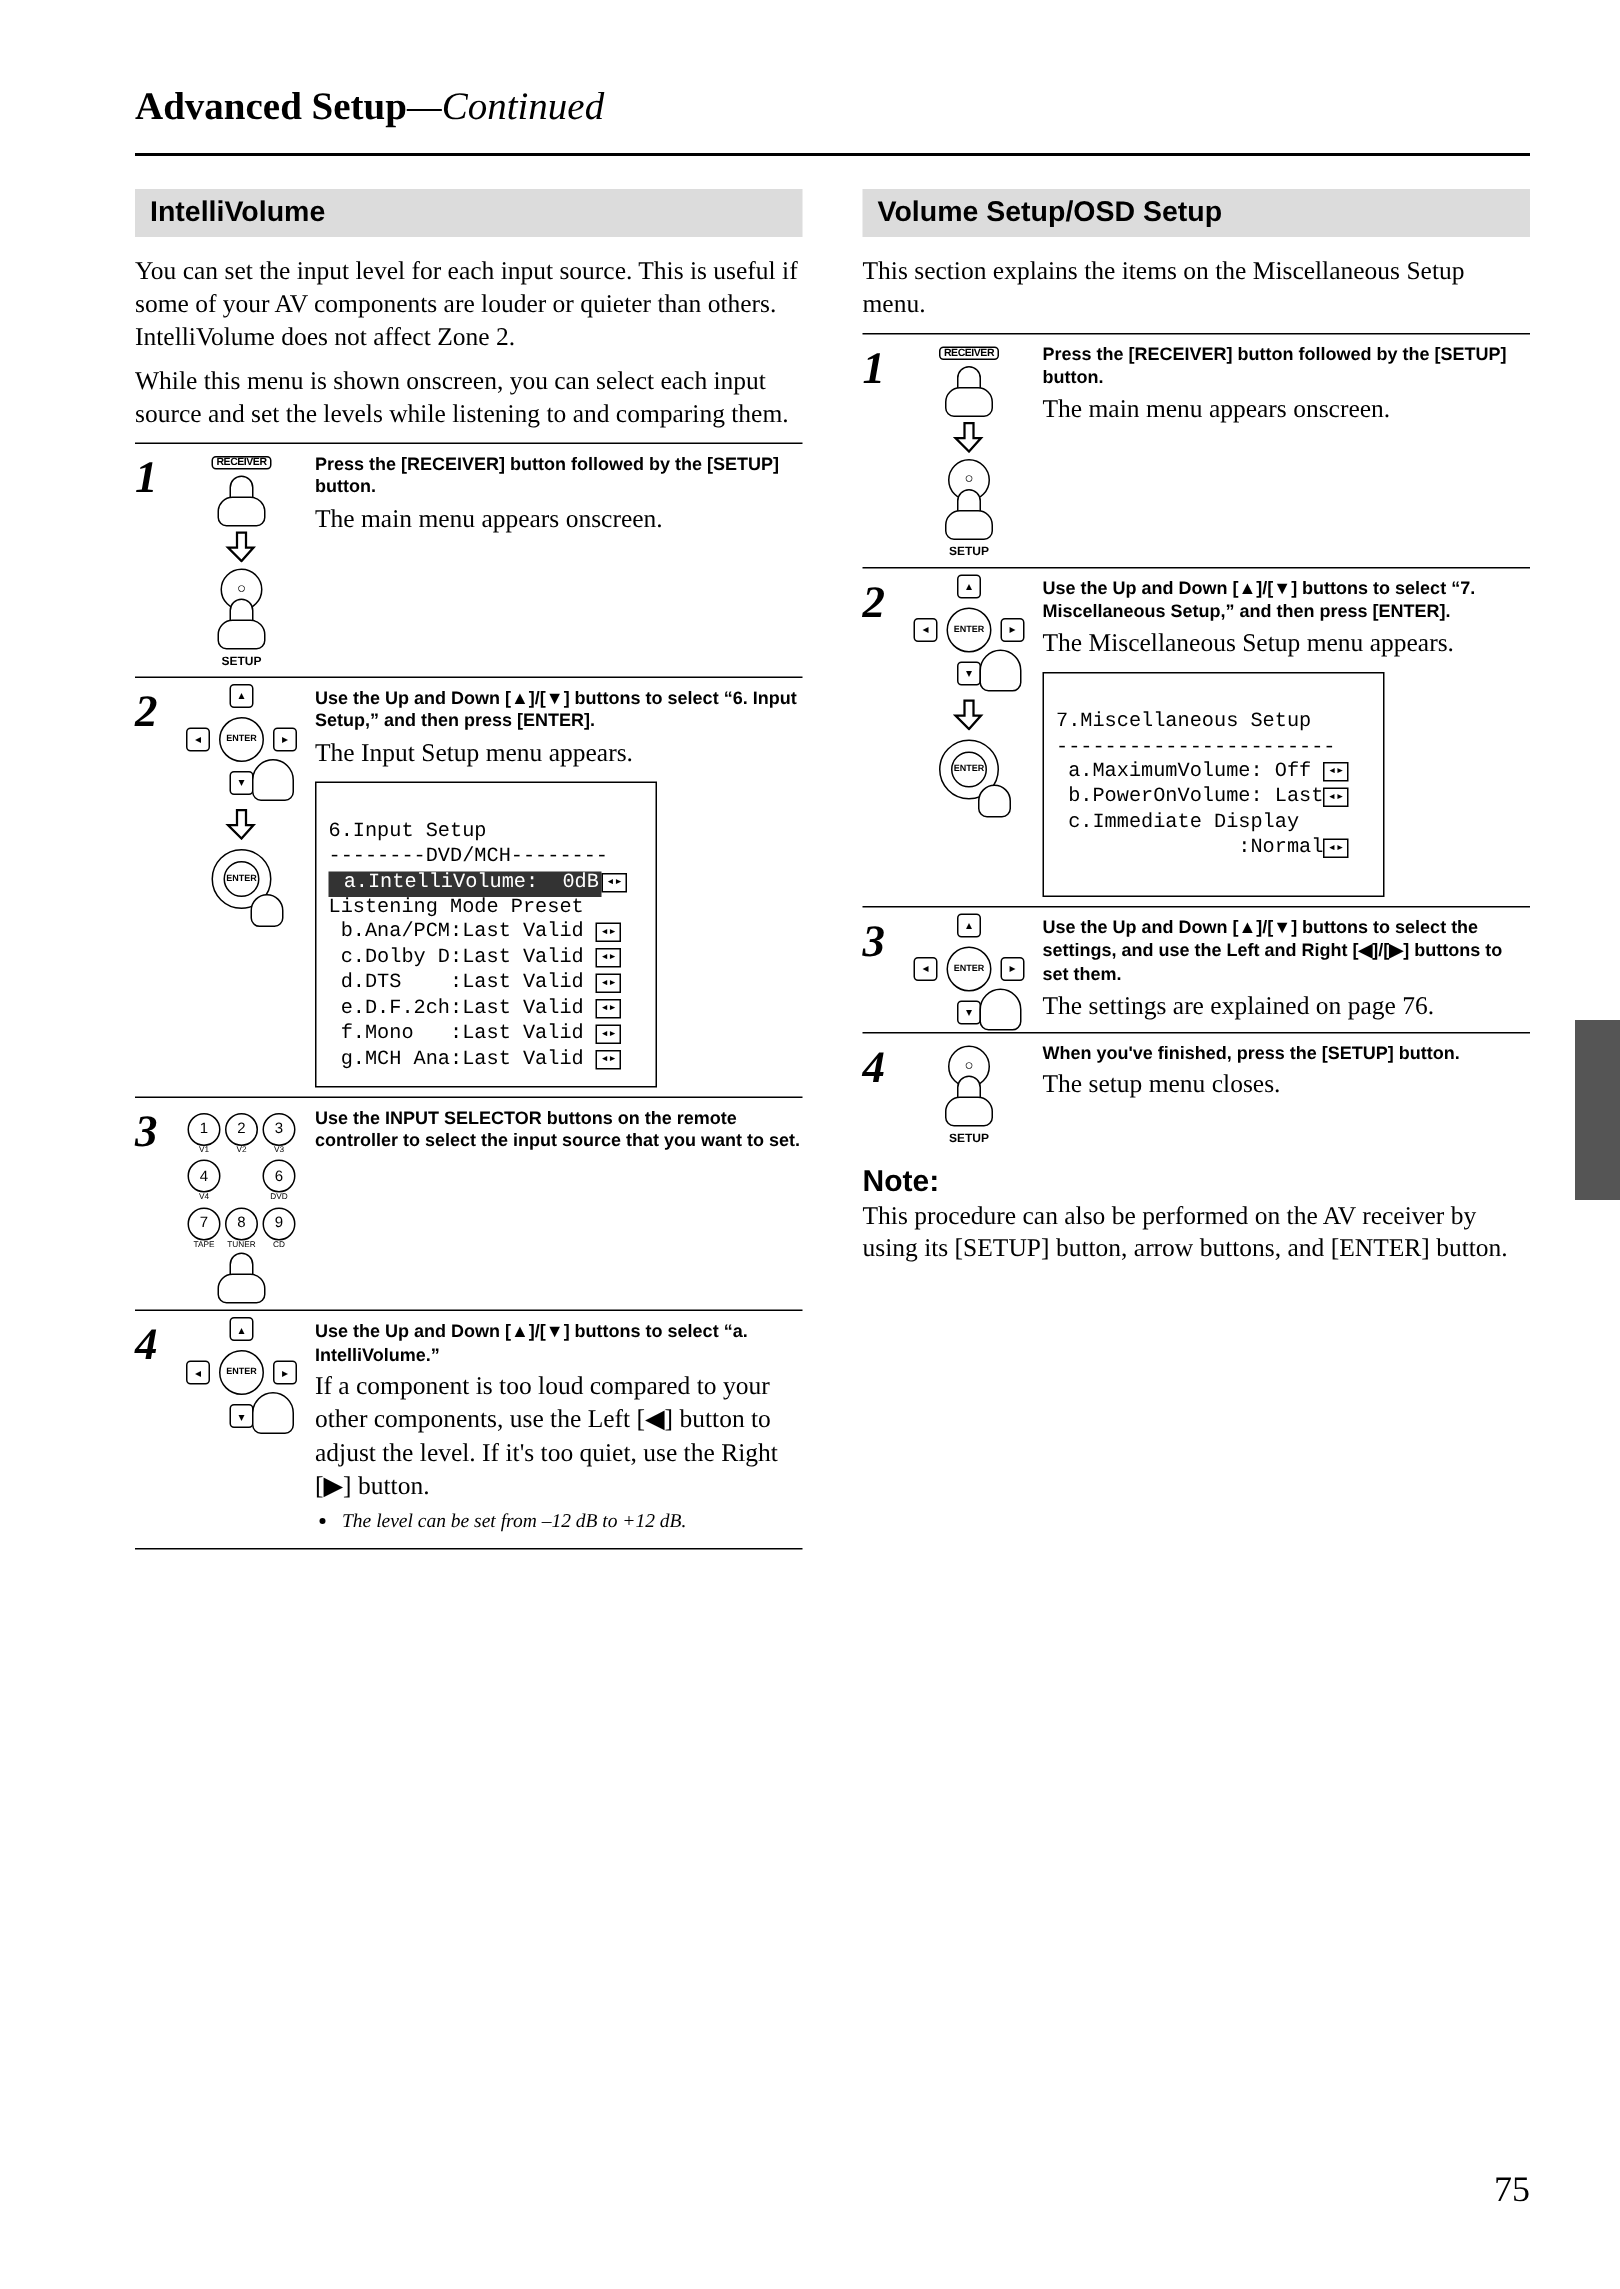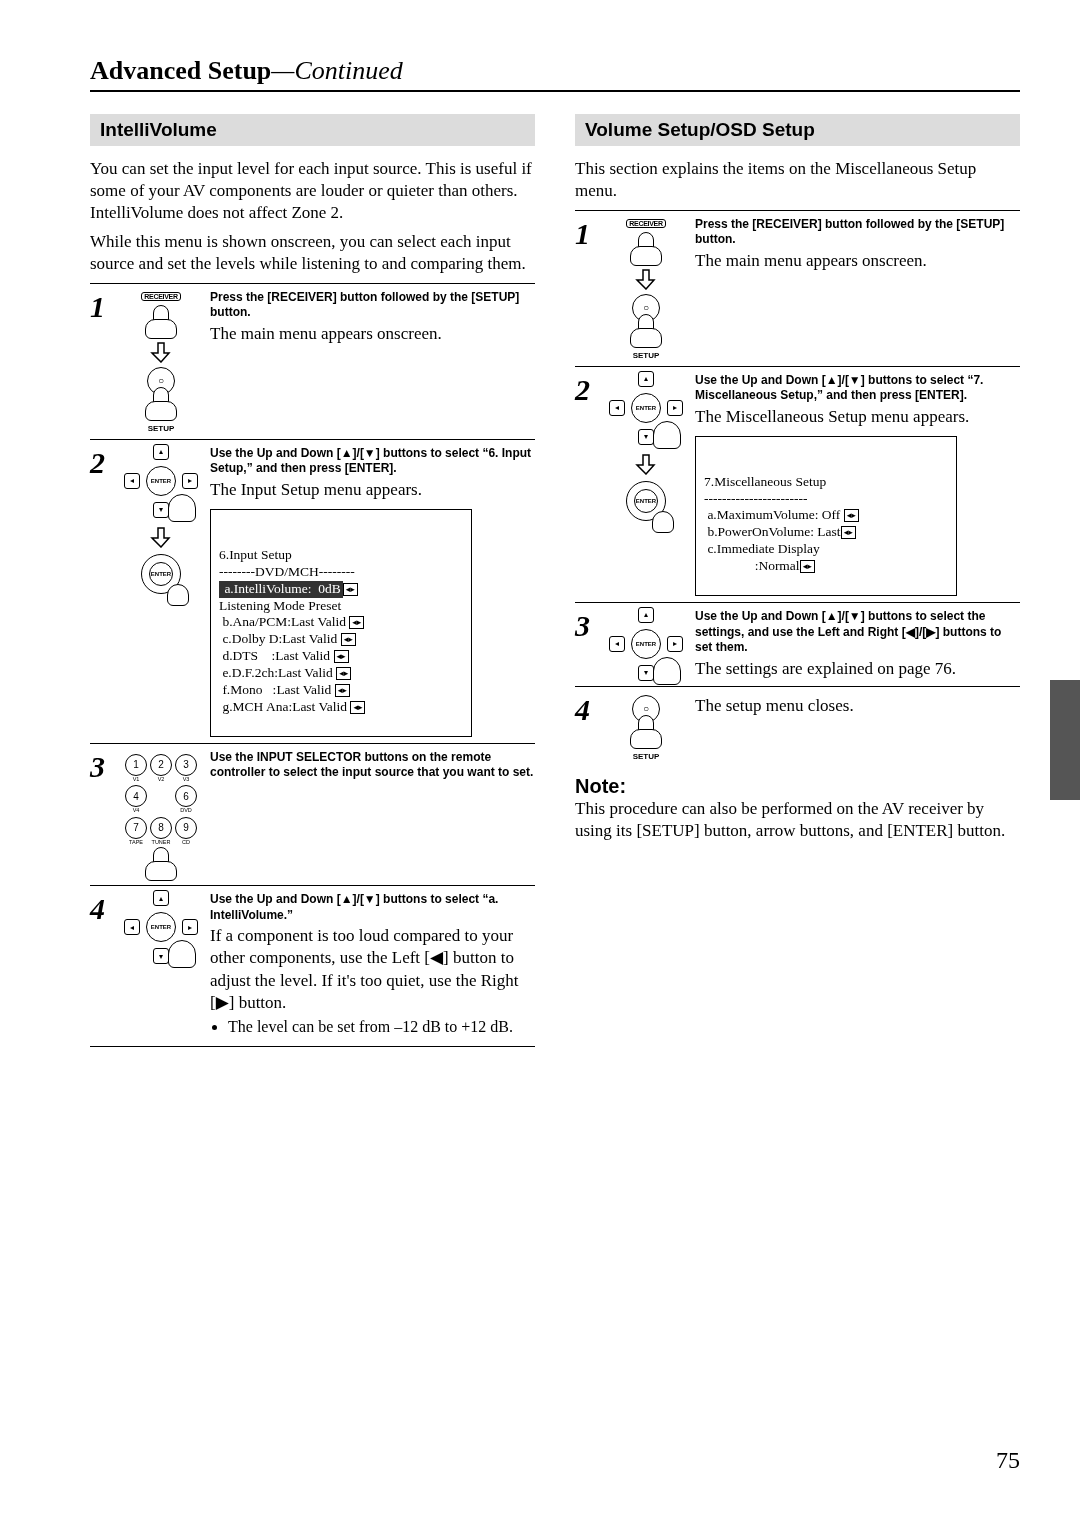--- a/index.html
+++ b/index.html
@@ -11,21 +11,21 @@
     width: 1080px;
     height: 1526px;
     position: relative;
     background: #fff;
   }
   .page {
     padding: 56px 60px 40px 90px;
   }
   .page-header {
     border-bottom: 2px solid #000;
-    padding-bottom: 4px;
+    padding-bottom: 16px;
     margin-bottom: 22px;
   }
   .page-header .bold { font-weight: bold; font-size: 26px; }
   .page-header .ital { font-style: italic; font-size: 26px; }
   .columns { display: flex; gap: 40px; }
   .col { flex: 1 1 50%; min-width: 0; }
   .section-title {
     background: #dcdcdc;
     font-family: Arial, Helvetica, sans-serif;
     font-weight: bold;
@@ -68,31 +68,31 @@
     font-size: 12px;
     line-height: 1.3;
   }
   .step-body .detail {
     font-family: "Times New Roman", Times, serif;
     font-size: 17px;
     line-height: 1.3;
     margin-top: 2px;
   }
   ul.bullets { margin: 4px 0 0 0; padding-left: 18px; }
-  ul.bullets li { margin-bottom: 2px; font-size: 16px; }
+  ul.bullets li { margin-bottom: 2px; font-size: 13px; font-style: italic; }
   .lcd {
     border: 1px solid #000;
     margin-top: 8px;
-    padding: 20px 8px;
-    font-family: Liberation Serif, serif;
+    padding: 8px 8px;
+    font-family: Liberation Mono, monospace;
     font-size: 13.5px;
     line-height: 1.25;
     white-space: pre;
     min-height: 150px;
-    width: 262px;
+    width: 228px;
   }
   .lcd .hl { background: #333; color: #fff; padding: 0 2px; display: inline-block; }
   .lr-icon {
     display: inline-block;
     border: 1px solid #000;
     font-size: 9px;
     line-height: 1;
     padding: 1px 2px;
     vertical-align: 1px;
   }
@@ -405,20 +405,21 @@
         <div class="step-icon">
           <div class="icon-box-v">
             <div class="btn-setup-circle">
                 <span>○</span>
               </div>
             <div class="hand" style="margin-top:-12px;"></div>
             <div class="setup-label">SETUP</div>
           </div>
         </div>
         <div class="step-body">
+          <div class="instruction">When you've finished, press the [SETUP] button.</div>
           <div class="detail">The setup menu closes.</div>
         </div>
       </div>
 
       <div class="note-label">Note:</div>
       <p>This procedure can also be performed on the AV receiver by using its [SETUP] button, arrow buttons, and [ENTER] button.</p>
     </div>
   </div>
 </div>
 

